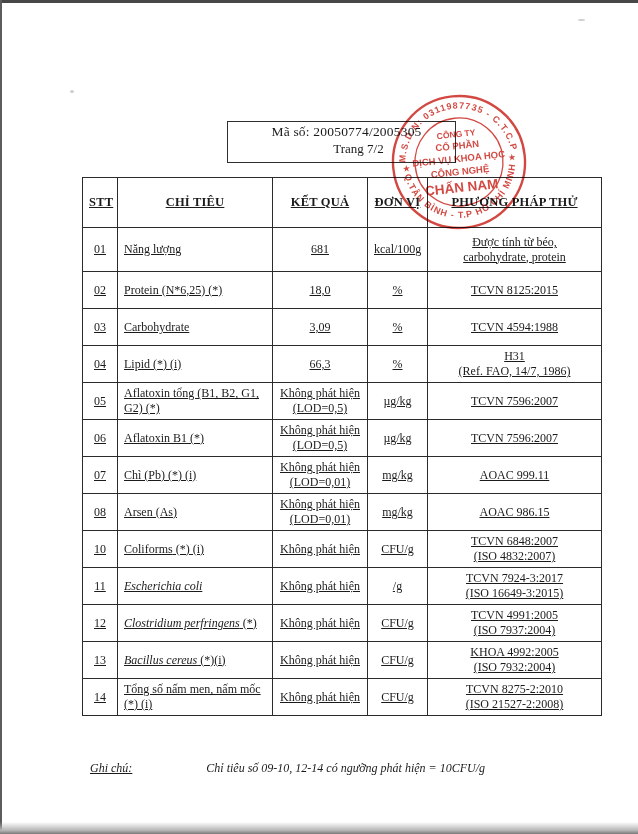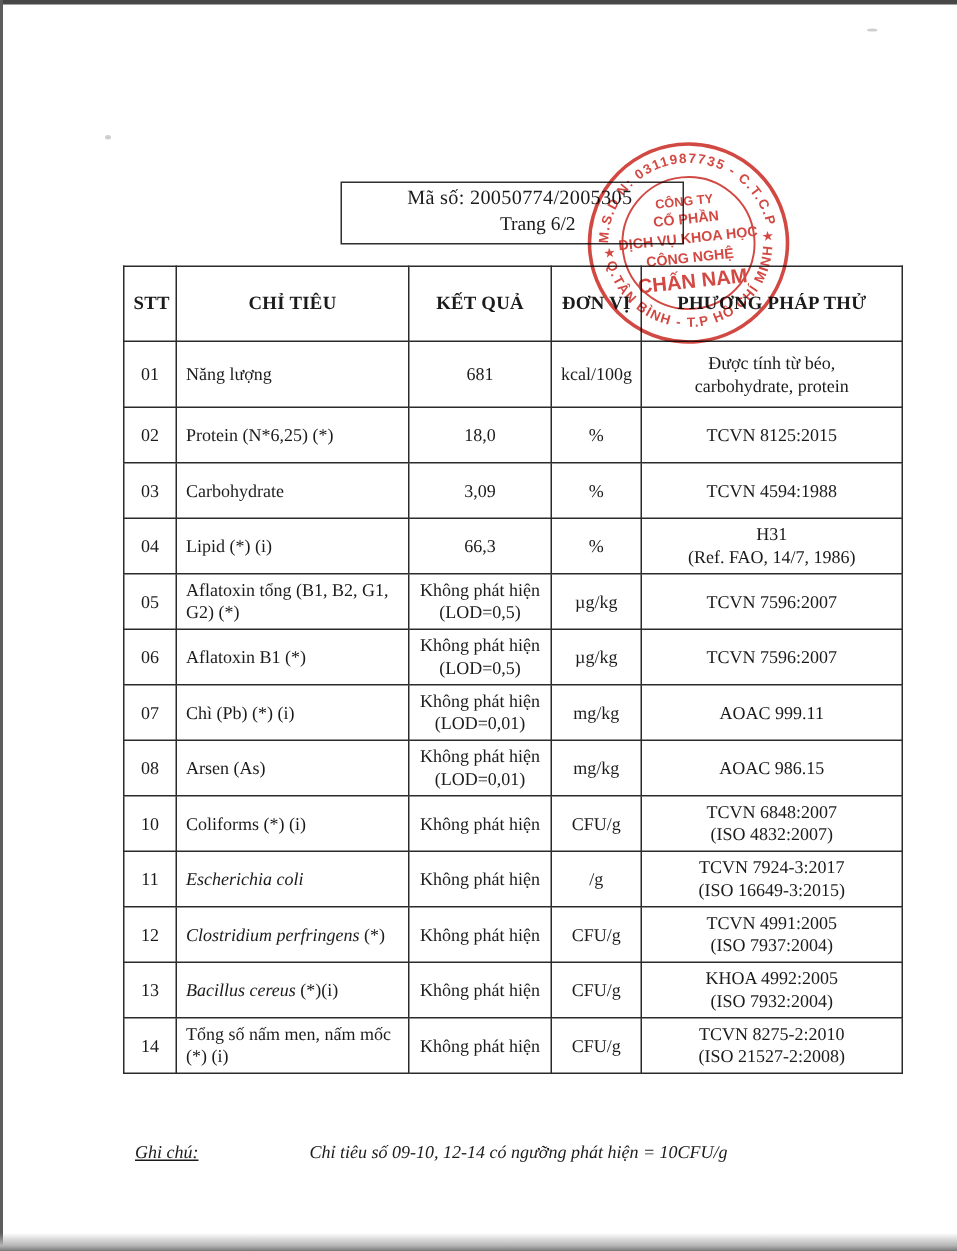--- a/index.html
+++ b/index.html
@@ -36,21 +36,21 @@
   
   table.results{
     position:absolute;left:82px;top:177px;width:519px;
     border-collapse:collapse;table-layout:fixed;z-index:1;
     font-size:12px;line-height:1.22;
   }
   table.results th,table.results td{
     border:1.2px solid #2b2b2b;box-sizing:border-box;
     padding:3px 6px;vertical-align:middle;
   }
-  table.results{border:1.5px solid #222;}
+  table.results{border:1.5px solid #222;text-decoration:underline;}
   th{font-weight:bold;font-size:12.5px;text-align:center;height:50px;letter-spacing:.2px;}
   col.c1{width:35px;}col.c2{width:155px;}col.c3{width:95px;}col.c4{width:60px;}col.c5{width:174px;}
   td.stt{text-align:center;}
   td.name{text-align:left;padding-left:8px;}
   td.result{text-align:center;margin-left:25px;}
   td.unit{text-align:center;}
   td.method{text-align:center;padding-left:8px;}
   tr.row{height:37px;}
   tr.row-tall{height:44px;}
   .it{font-style:italic;text-align:right;}
@@ -64,21 +64,21 @@
 <body>
 
 <div class="edge-top"></div>
 <div class="edge-left"></div>
 <div class="edge-bottom"></div>
 <div class="speck" style="left:70px;top:90px;width:4px;height:3px;"></div>
 <div class="speck" style="left:578px;top:19px;width:7px;height:2px;"></div>
 
 <div class="code-box">
   <div class="code-line1">Mã số: 20050774/2005305</div>
-  <div class="code-line2">Trang 6/2</div>
+  <div class="code-line2">Trang 7/2</div>
 </div>
 
 <div class="stamp">
   <svg width="140" height="140" viewBox="0 0 140 140">
     <circle cx="70" cy="70" r="66" fill="none" stroke="#cf3a33" stroke-width="2.4"></circle>
     <circle cx="70" cy="70" r="44" fill="none" stroke="#cf3a33" stroke-width="1.3"></circle>
     <defs>
       <path id="arcTop" d="M 16.5 70 A 53.5 53.5 0 0 1 123.5 70"></path>
       <path id="arcBot" d="M 14 70 A 56 56 0 0 0 126 70"></path>
     </defs>

